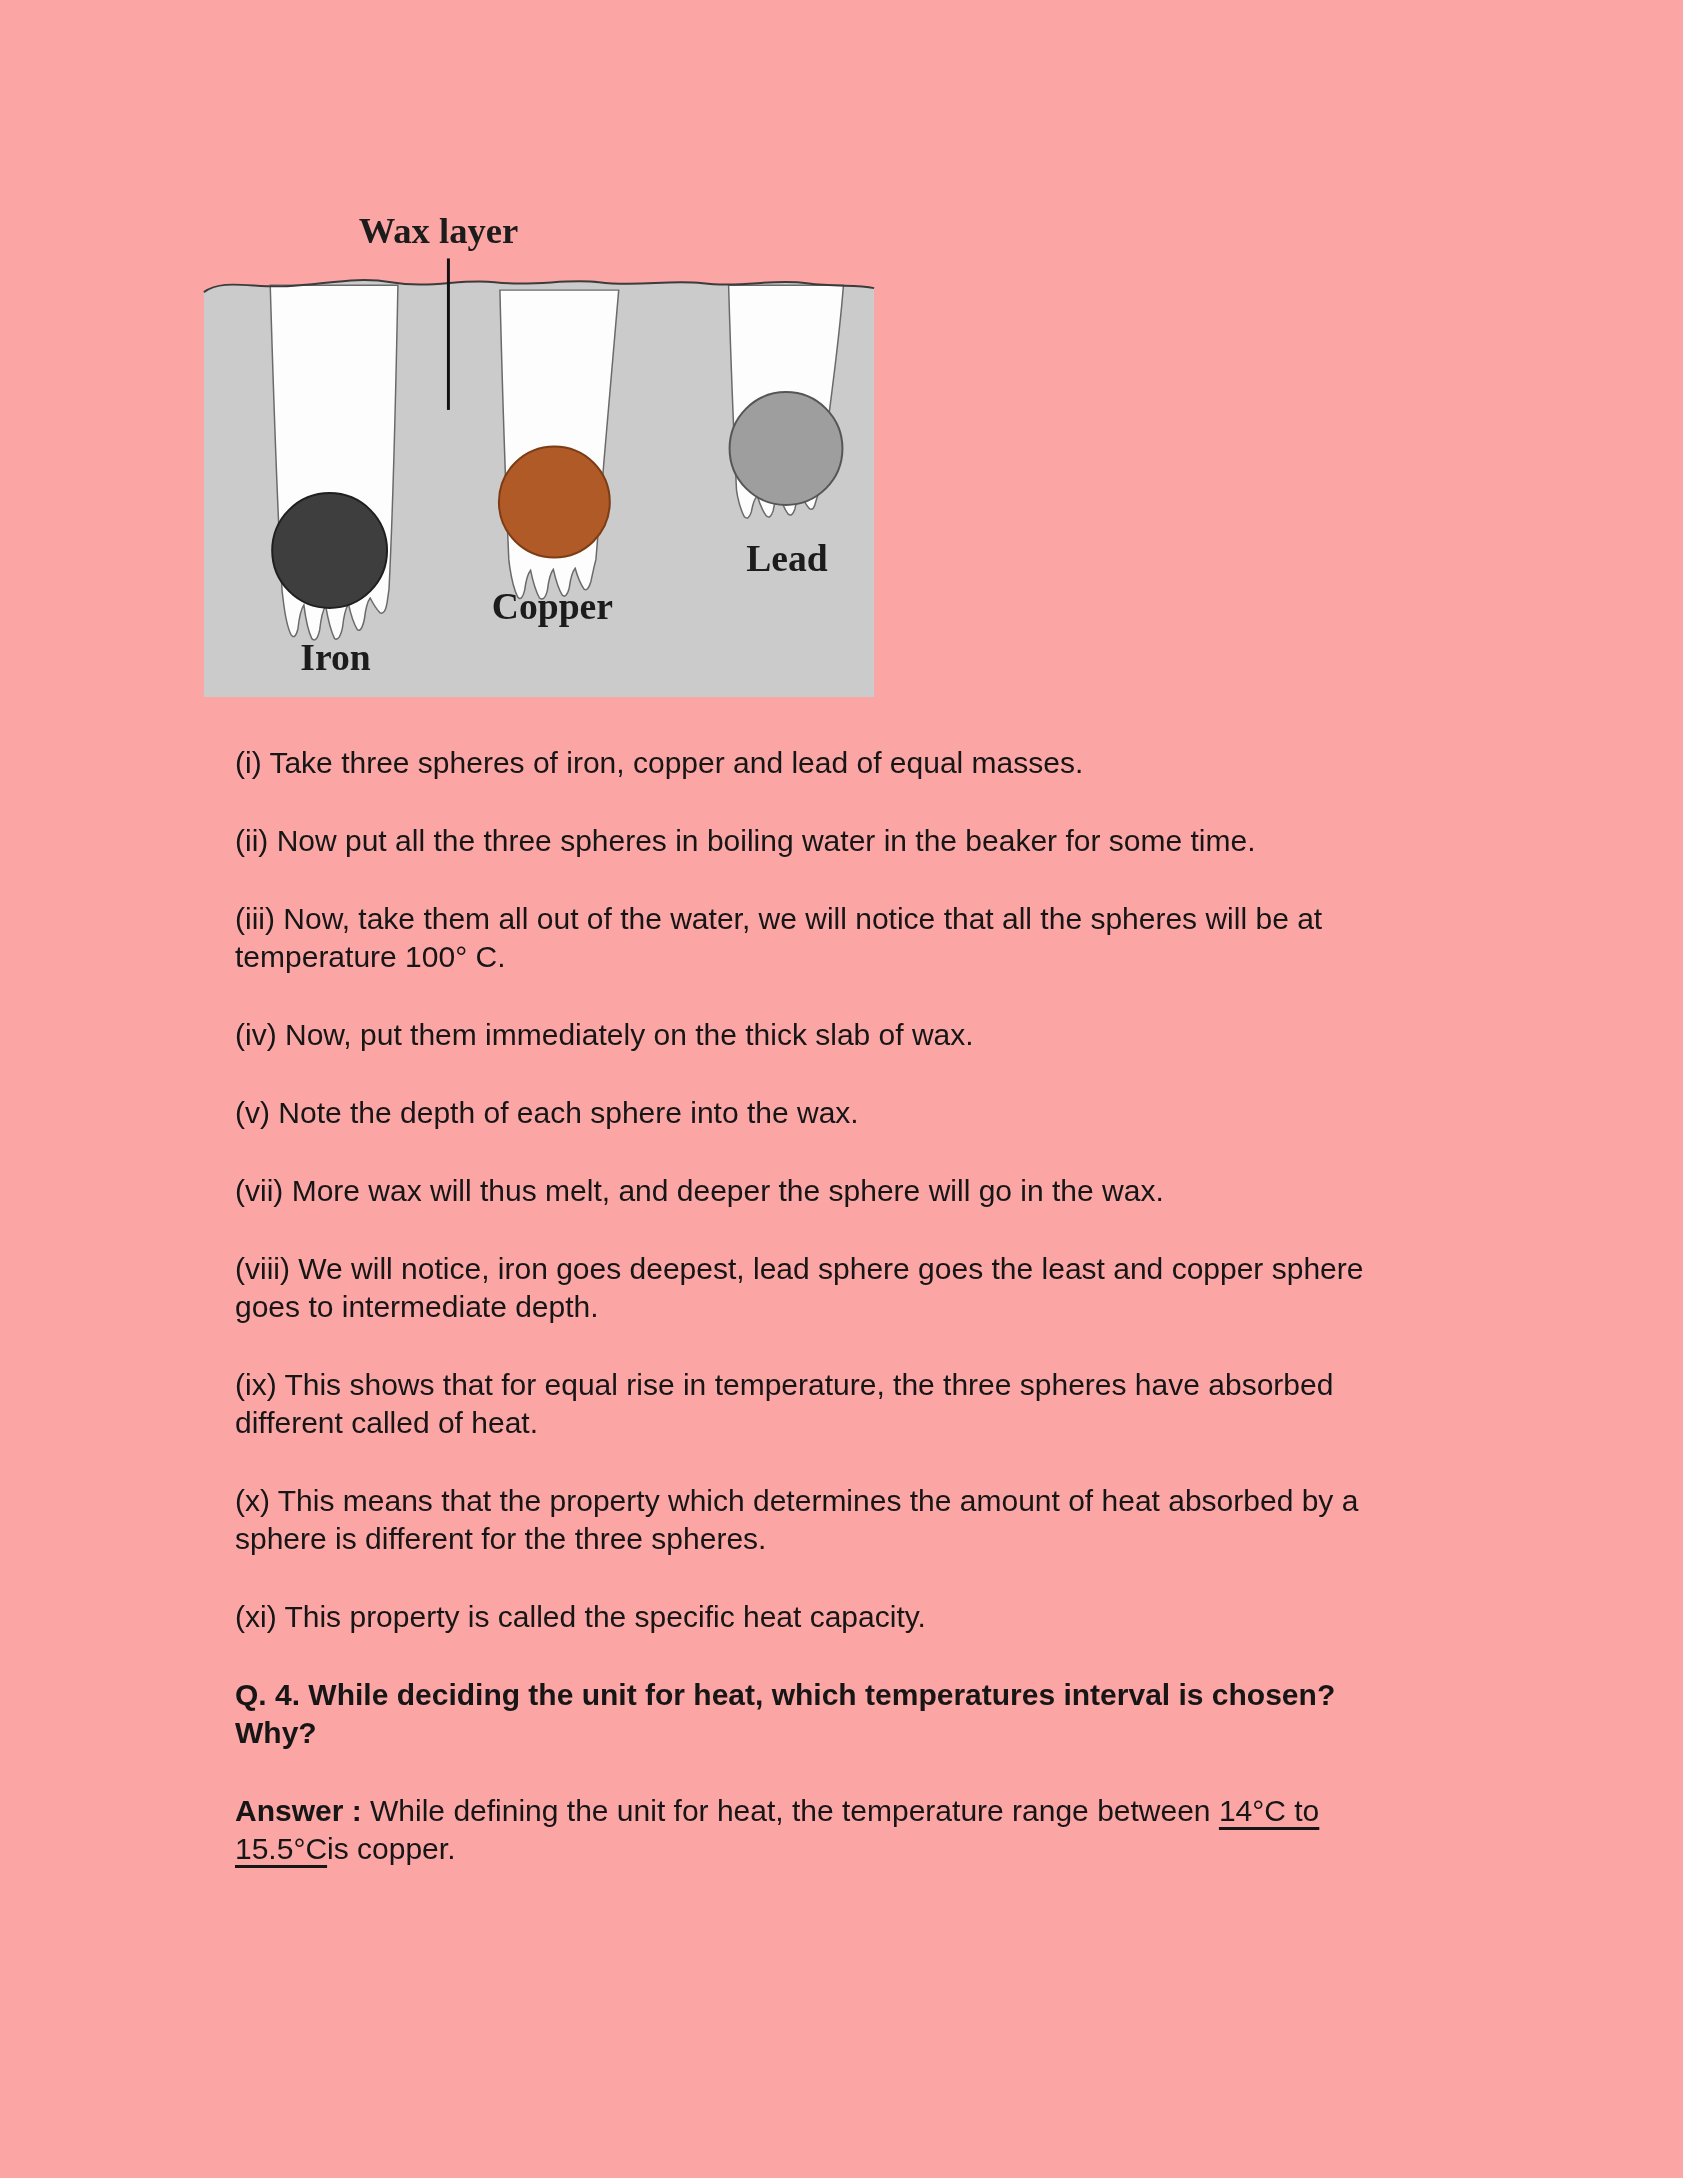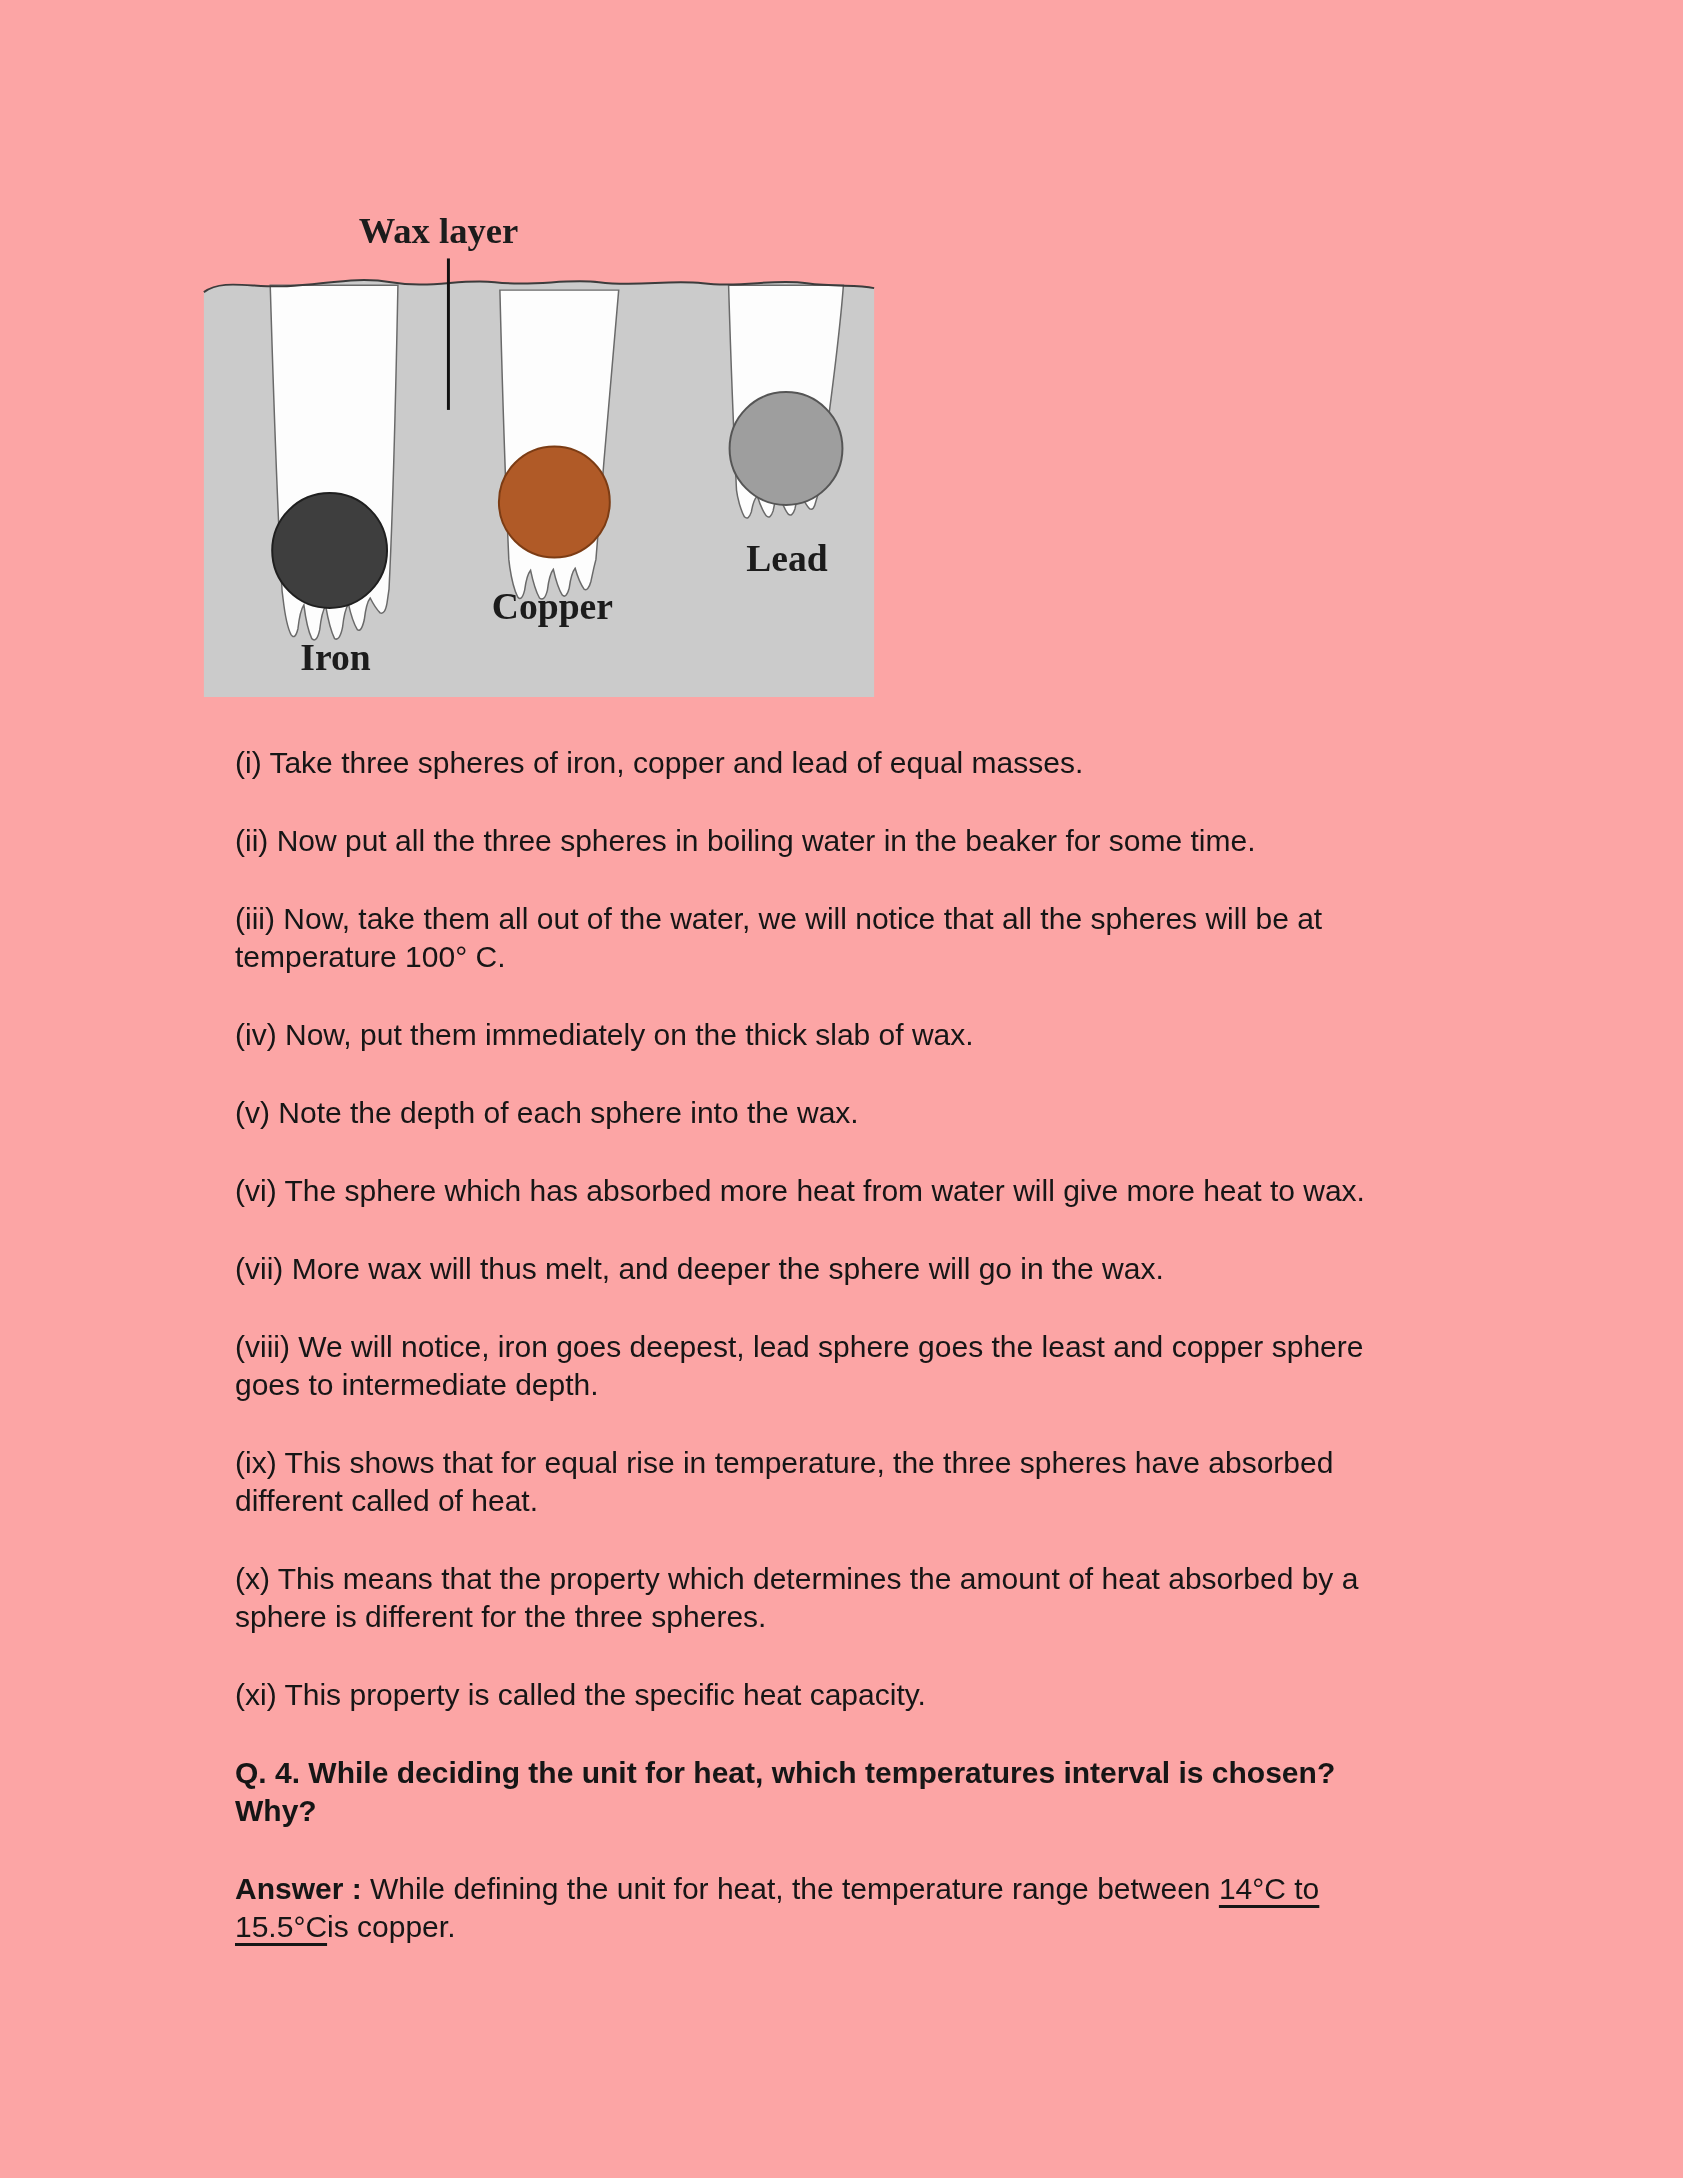--- a/index.html
+++ b/index.html
@@ -79,23 +79,20 @@
         <div class="line">(iii) Now, take them all out of the water, we will notice that all the spheres will be at</div>
         <div class="line">temperature 100° C.</div>
       </div>
       <div class="para">
         <div class="line">(iv) Now, put them immediately on the thick slab of wax.</div>
       </div>
       <div class="para">
         <div class="line">(v) Note the depth of each sphere into the wax.</div>
       </div>
       <div class="para">
-        <div class="line">(vi) The sphere which has absorbed more heat from water will give more heat to wax.</div>
-      </div>
-      <div class="para">
         <div class="line">(vii) More wax will thus melt, and deeper the sphere will go in the wax.</div>
       </div>
       <div class="para">
         <div class="line">(viii) We will notice, iron goes deepest, lead sphere goes the least and copper sphere</div>
         <div class="line">goes to intermediate depth.</div>
       </div>
       <div class="para">
         <div class="line">(ix) This shows that for equal rise in temperature, the three spheres have absorbed</div>
         <div class="line">different called of heat.</div>
       </div>

